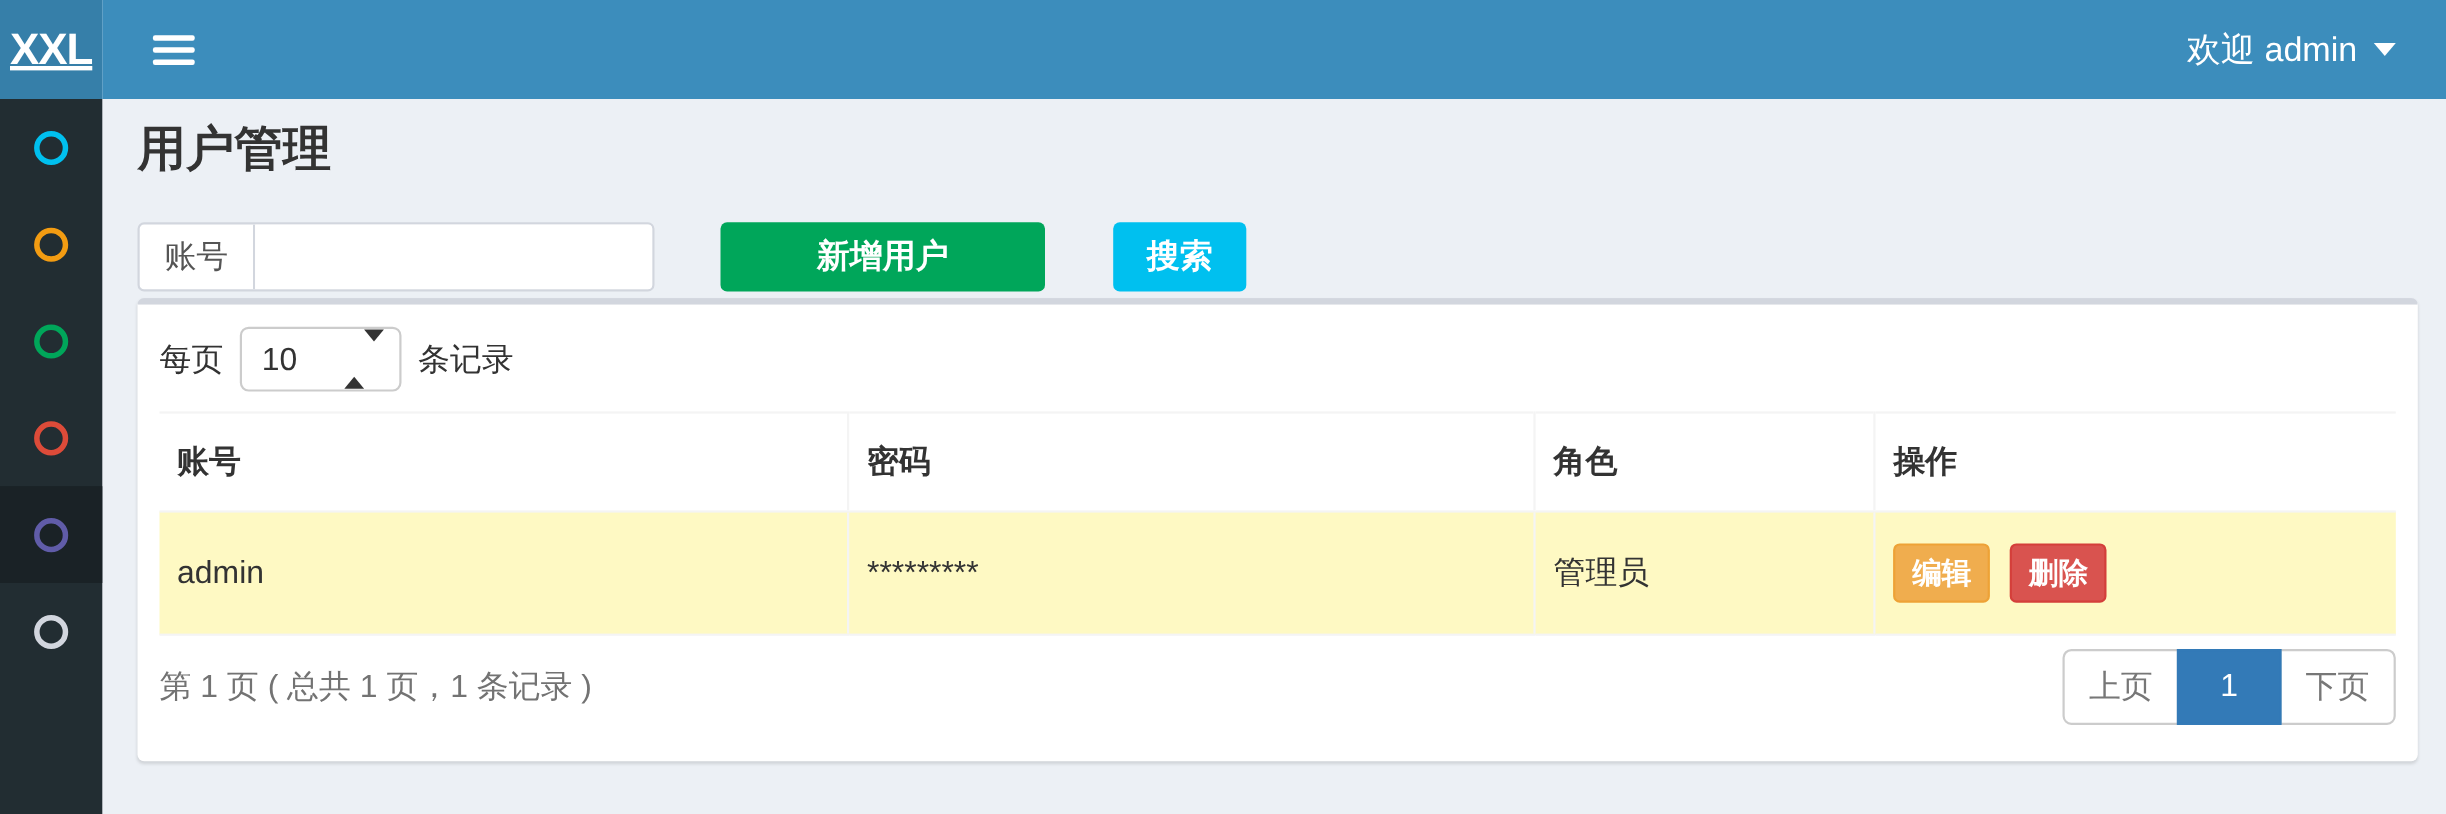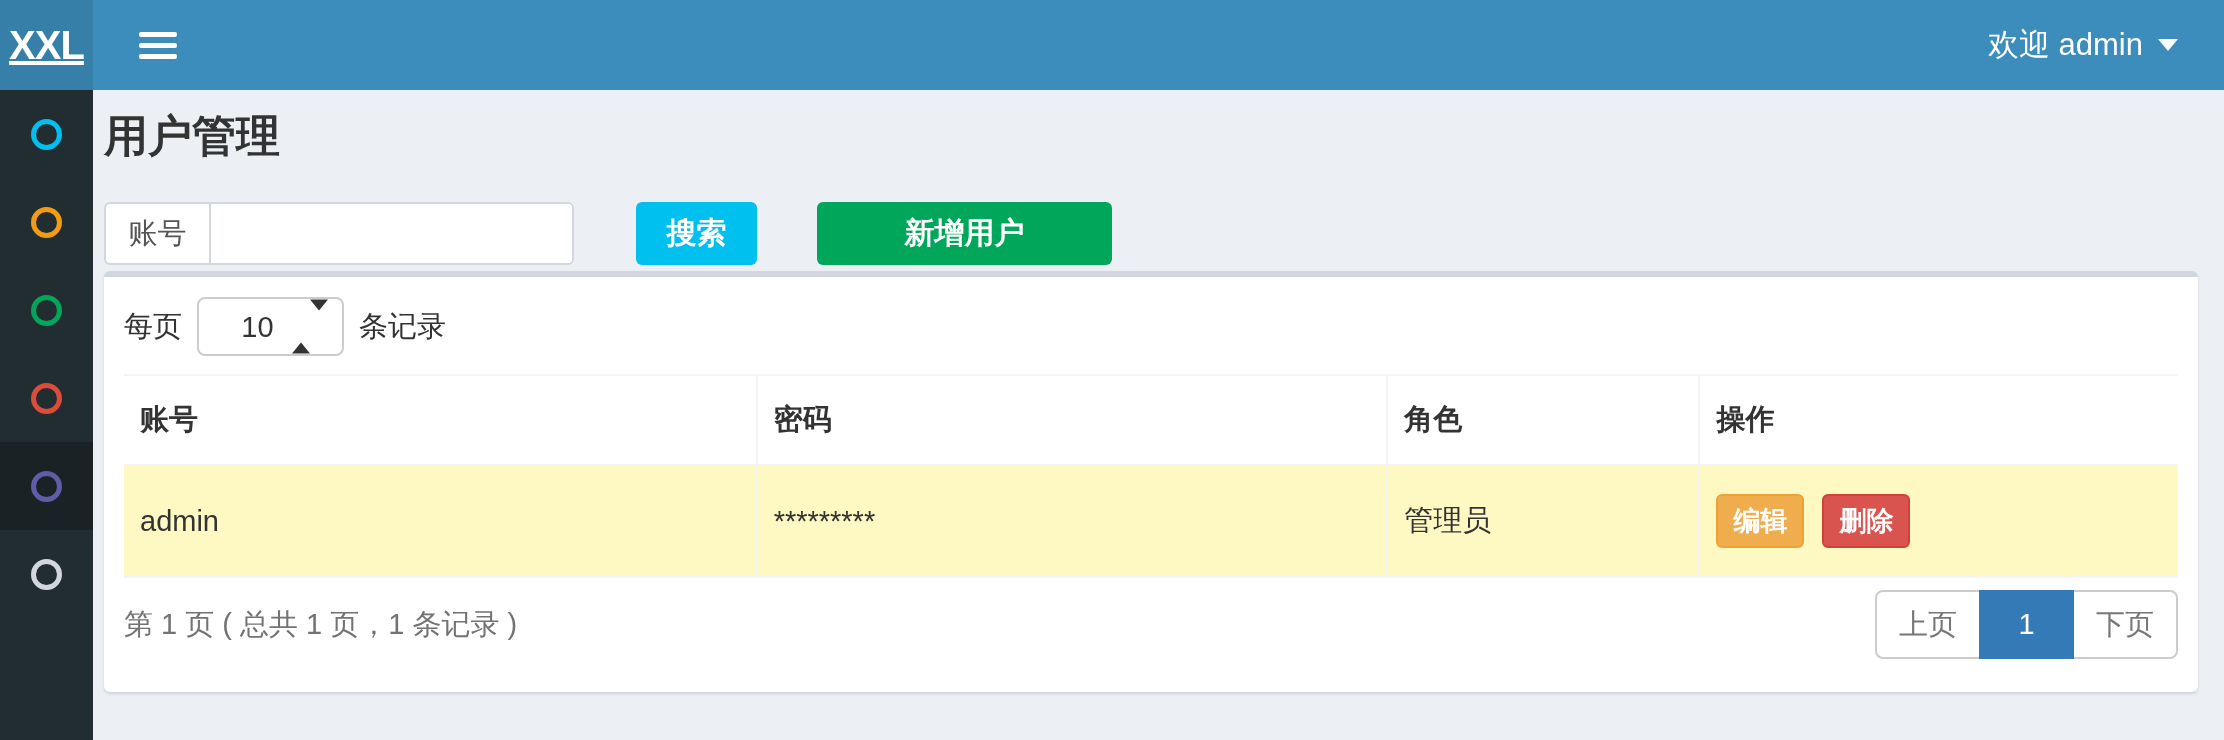--- a/index.html
+++ b/index.html
@@ -40,21 +40,21 @@
   
   .sidebar {
     position: absolute; left: 0; top: 90px; width: 93px; height: 650px;
     background: #222d32;
   }
   .side-item { height: 88px; display: flex; align-items: center; justify-content: center; cursor: pointer; }
   .side-item.active { background: #1a2226; }
   .circle-icon { width: 31px; height: 31px; border-radius: 50%; border: 5px solid #fff; }
 
   
-  .content { margin-left: 67px; padding: 0 26px 0 37px; height: 630px; }
+  .content { margin-left: 88px; padding: 0 26px 0 37px; height: 630px; }
   .page-title { margin: 0; padding-top: 22px; font-size: 44px; font-weight: bold; color: #333; line-height: 1.1; }
 
   .search-row { margin-top: 42px; display: flex; height: 63px; }
   .input-group {
     width: 470px; display: flex; background: #fff;
     border: 2px solid #d2d6de; border-radius: 6px; overflow: hidden;
   }
   .addon {
     width: 105px; display: flex; align-items: center; justify-content: center;
     font-size: 29px; color: #555; border-right: 2px solid #d2d6de;
@@ -78,21 +78,21 @@
     box-shadow: 0 2px 3px rgba(0,0,0,0.12);
     padding: 20px 20px 33px 20px;
   }
 
   .pagesize-row { display: flex; align-items: center; font-size: 29px; color: #333; }
   .select-wrap { position: relative; margin: 0 15px; }
   .pagesize-select {
     -webkit-appearance: none; appearance: none;
     width: 147px; height: 59px; border: 2px solid #ccc; border-radius: 8px;
     background: #fff; font-size: 29px; color: #333; padding: 0 44px 0 18px;
-    font-family: inherit; cursor: pointer; text-align: center;
+    font-family: inherit; cursor: pointer;
   }
   .select-caret { position: absolute; right: 16px; top: 50%; transform: translateY(-50%); pointer-events: none; }
   .select-caret .up {
     width: 0; height: 0; border-left: 9px solid transparent; border-right: 9px solid transparent;
     border-bottom: 11px solid #333; margin-bottom: 5px;
   }
   .select-caret .down {
     width: 0; height: 0; border-left: 9px solid transparent; border-right: 9px solid transparent;
     border-top: 11px solid #333;
   }
@@ -176,22 +176,22 @@
 
 <div class="content">
 
   <h1 class="page-title">用户管理</h1>
 
   <div class="search-row">
     <div class="input-group">
       <span class="addon">账号</span>
       <input type="text" value="" style="">
     </div>
+    <button class="btn btn-add" style="background-color: rgb(0, 166, 90);">新增用户</button>
     <button class="btn btn-search" style="background-color: rgb(0, 192, 239);">搜索</button>
-    <button class="btn btn-add" style="background-color: rgb(0, 166, 90);">新增用户</button>
   </div>
 
   <div class="panel">
 
     <div class="pagesize-row">
       <span>每页</span>
       <span class="select-wrap">
         <select class="pagesize-select">
           <option selected="">10</option>
         </select>

